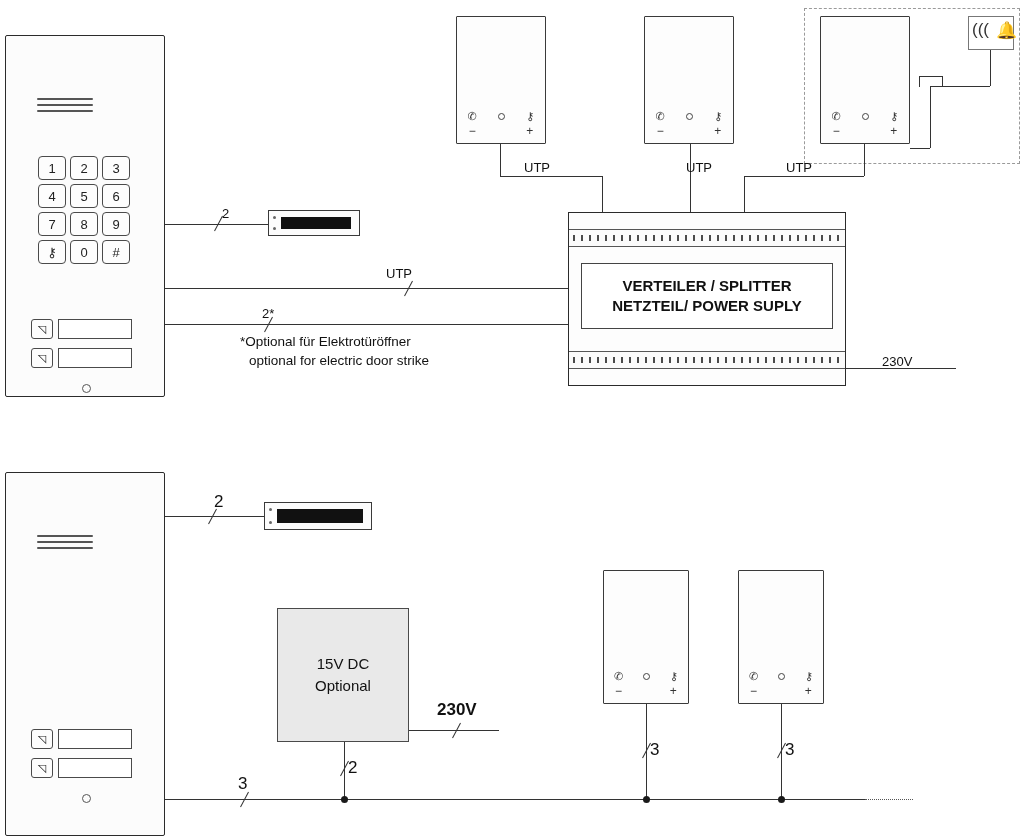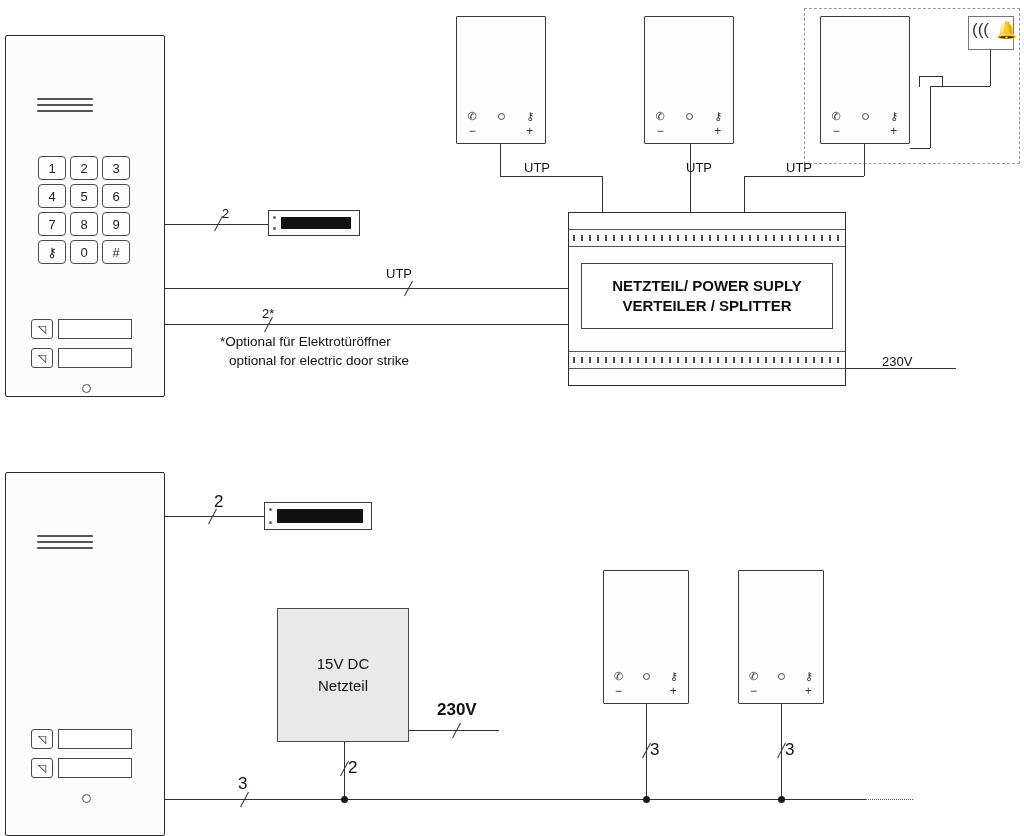--- a/index.html
+++ b/index.html
@@ -369,41 +369,41 @@
   <div class="lbl" style="left:786px; top:160px;">UTP</div>
 
   <div class="psu-outer" style="left:568px; top:212px; width:278px; height:174px;">
     <div class="psu-band" style="top:16px;">
       <div class="teeth"></div>
     </div>
     <div class="psu-band" style="bottom:16px;">
       <div class="teeth"></div>
     </div>
     <div class="psu-label" style="left:12px; right:12px; top:50px; height:66px;">
+      <span>VERTEILER / SPLITTER</span>
       <span>NETZTEIL/ POWER SUPLY</span>
-      <span>VERTEILER / SPLITTER</span>
     </div>
   </div>
 
   <div class="w wh" style="left:846px; top:368px; width:110px;"></div>
   <div class="lbl" style="left:882px; top:354px;">230V</div>
 
   <div class="w wh" style="left:165px; top:224px; width:103px;"></div>
   <div class="tick" style="left:218px; top:215px;"></div>
   <div class="lbl" style="left:222px; top:206px;">2</div>
 
   <div class="w wh" style="left:165px; top:288px; width:403px;"></div>
   <div class="tick" style="left:408px; top:280px;"></div>
   <div class="lbl" style="left:386px; top:266px;">UTP</div>
 
   <div class="w wh" style="left:165px; top:324px; width:403px;"></div>
   <div class="tick" style="left:268px; top:316px;"></div>
   <div class="lbl" style="left:262px; top:306px;">2*</div>
 
-  <div class="note" style="left:220px; top:333px;"><span>*Optional für Elektrotüröffner</span>
+  <div class="note" style="left:240px; top:333px;"><span>*Optional für Elektrotüröffner</span>
 <span style="padding-left:9px;">optional for electric door strike</span></div>
 
   <div class="station abs" style="left:5px; top:472px; width:160px; height:364px;">
     <div class="speaker" style="left:31px; top:62px;">
       <i></i>
         <i></i>
         <i></i>
     </div>
     <div class="nameplate" style="left:25px; top:256px;">
       <div class="callbtn">◹</div>
@@ -420,21 +420,21 @@
     <div class="slot"></div>
     <div class="pin" style="left:4px; top:5px;"></div>
     <div class="pin" style="left:4px; bottom:5px;"></div>
   </div>
   <div class="w wh" style="left:165px; top:516px; width:99px;"></div>
   <div class="tick" style="left:212px; top:508px;"></div>
   <div class="lbl-big" style="left:214px; top:492px;">2</div>
 
   <div class="adapter" style="left:277px; top:608px; width:132px; height:134px;">
     <span>15V DC</span>
-    <span>Netzteil</span>
+    <span>Optional</span>
   </div>
   <div class="w wh" style="left:409px; top:730px; width:90px;"></div>
   <div class="tick" style="left:456px; top:722px;"></div>
   <div class="lbl-big" style="left:437px; top:700px; font-weight:bold;">230V</div>
 
   <div class="monitor abs" style="left:603px; top:570px; width:86px; height:134px;">
     <div class="mrow">
       <span>✆</span>
       <span class="dot"></span>
       <span>⚷</span>

